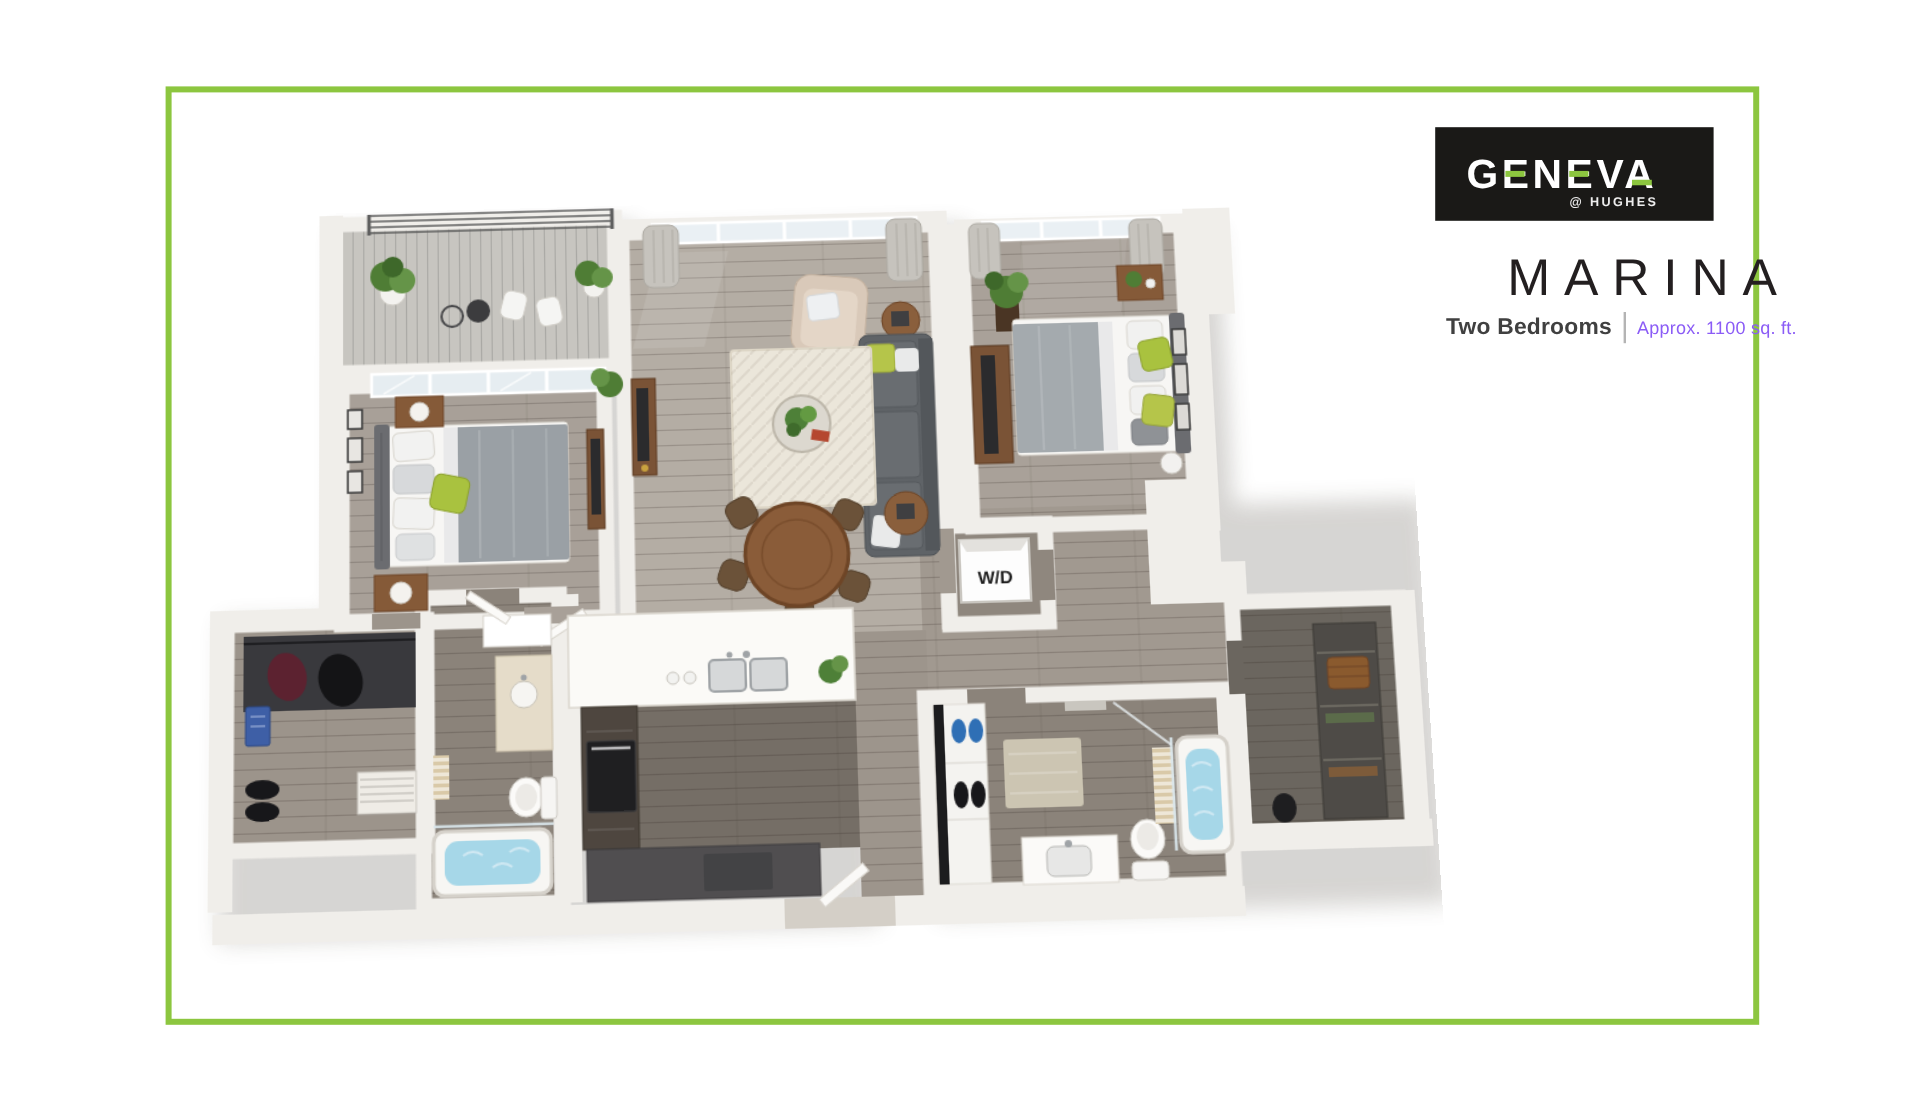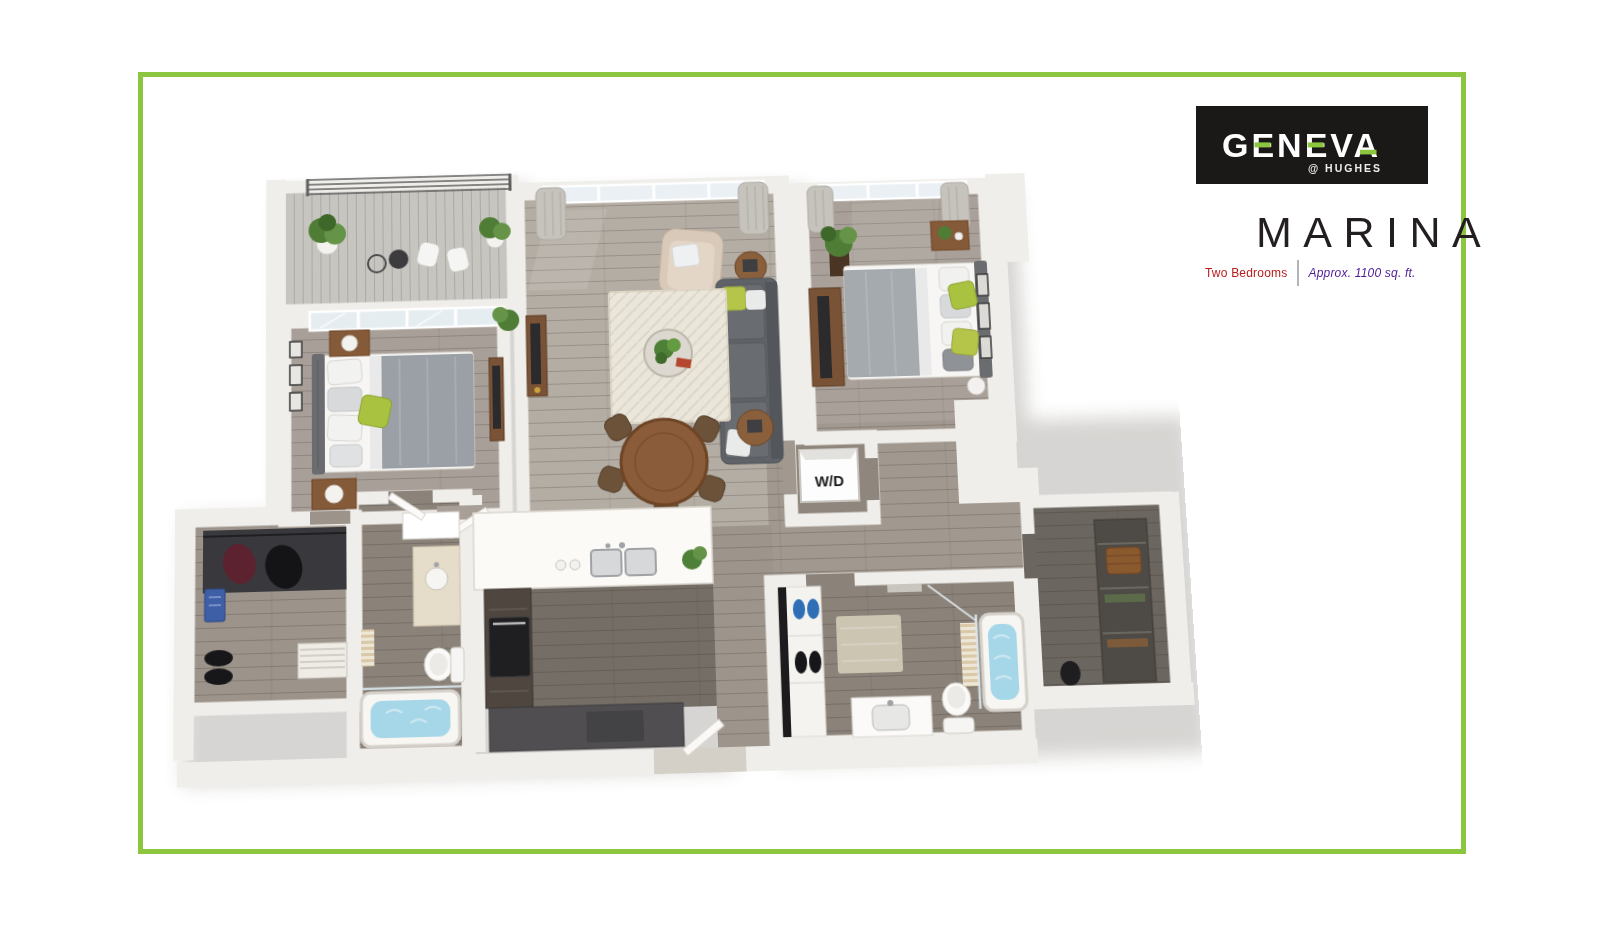--- a/index.html
+++ b/index.html
@@ -3,23 +3,23 @@
 <meta charset="utf-8">
 <style>
   html,body{margin:0;padding:0;background:#ffffff;width:1600px;height:932px;overflow:hidden;
     font-family:"Liberation Sans", sans-serif;}
   .stage{position:relative;width:1600px;height:932px;background:#ffffff;}
   .frame{position:absolute;left:138px;top:72px;width:1318px;height:772px;border:5px solid #8cc63f;}
   .logo-box{position:absolute;left:1196px;top:106px;width:232px;height:78px;background:#1a1917;}
   .title{position:absolute;left:1256px;top:208px;width:250px;font-size:43px;font-weight:400;
     letter-spacing:11.5px;color:#231f20;white-space:nowrap;}
   .subline{position:absolute;left:1205px;top:258px;display:flex;align-items:center;height:30px;}
-  .subline .beds{font-size:12px;font-weight:normal;color:#b91c1c;letter-spacing:.2px;}
+  .subline .beds{font-size:19px;font-weight:bold;color:#404040;letter-spacing:.2px;}
   .subline .divider{width:2px;height:26px;background:#b4b4b4;margin:0 9px 0 10px;}
-  .subline .area{font-size:12px;color:#4c1d95;letter-spacing:.2px;font-style:italic;}
+  .subline .area{font-size:15px;color:#8b5cf6;letter-spacing:.2px;}
   .plan-wrap{position:absolute;left:160px;top:160px;width:1020px;height:624px;
     transform:perspective(1900px) rotateX(8deg) rotateZ(-1.6deg);transform-origin:50% 42%;}
   svg{display:block;}
 </style>
 </head>
 <body>
 <div class="stage">
 
   <div class="frame"></div>
 

